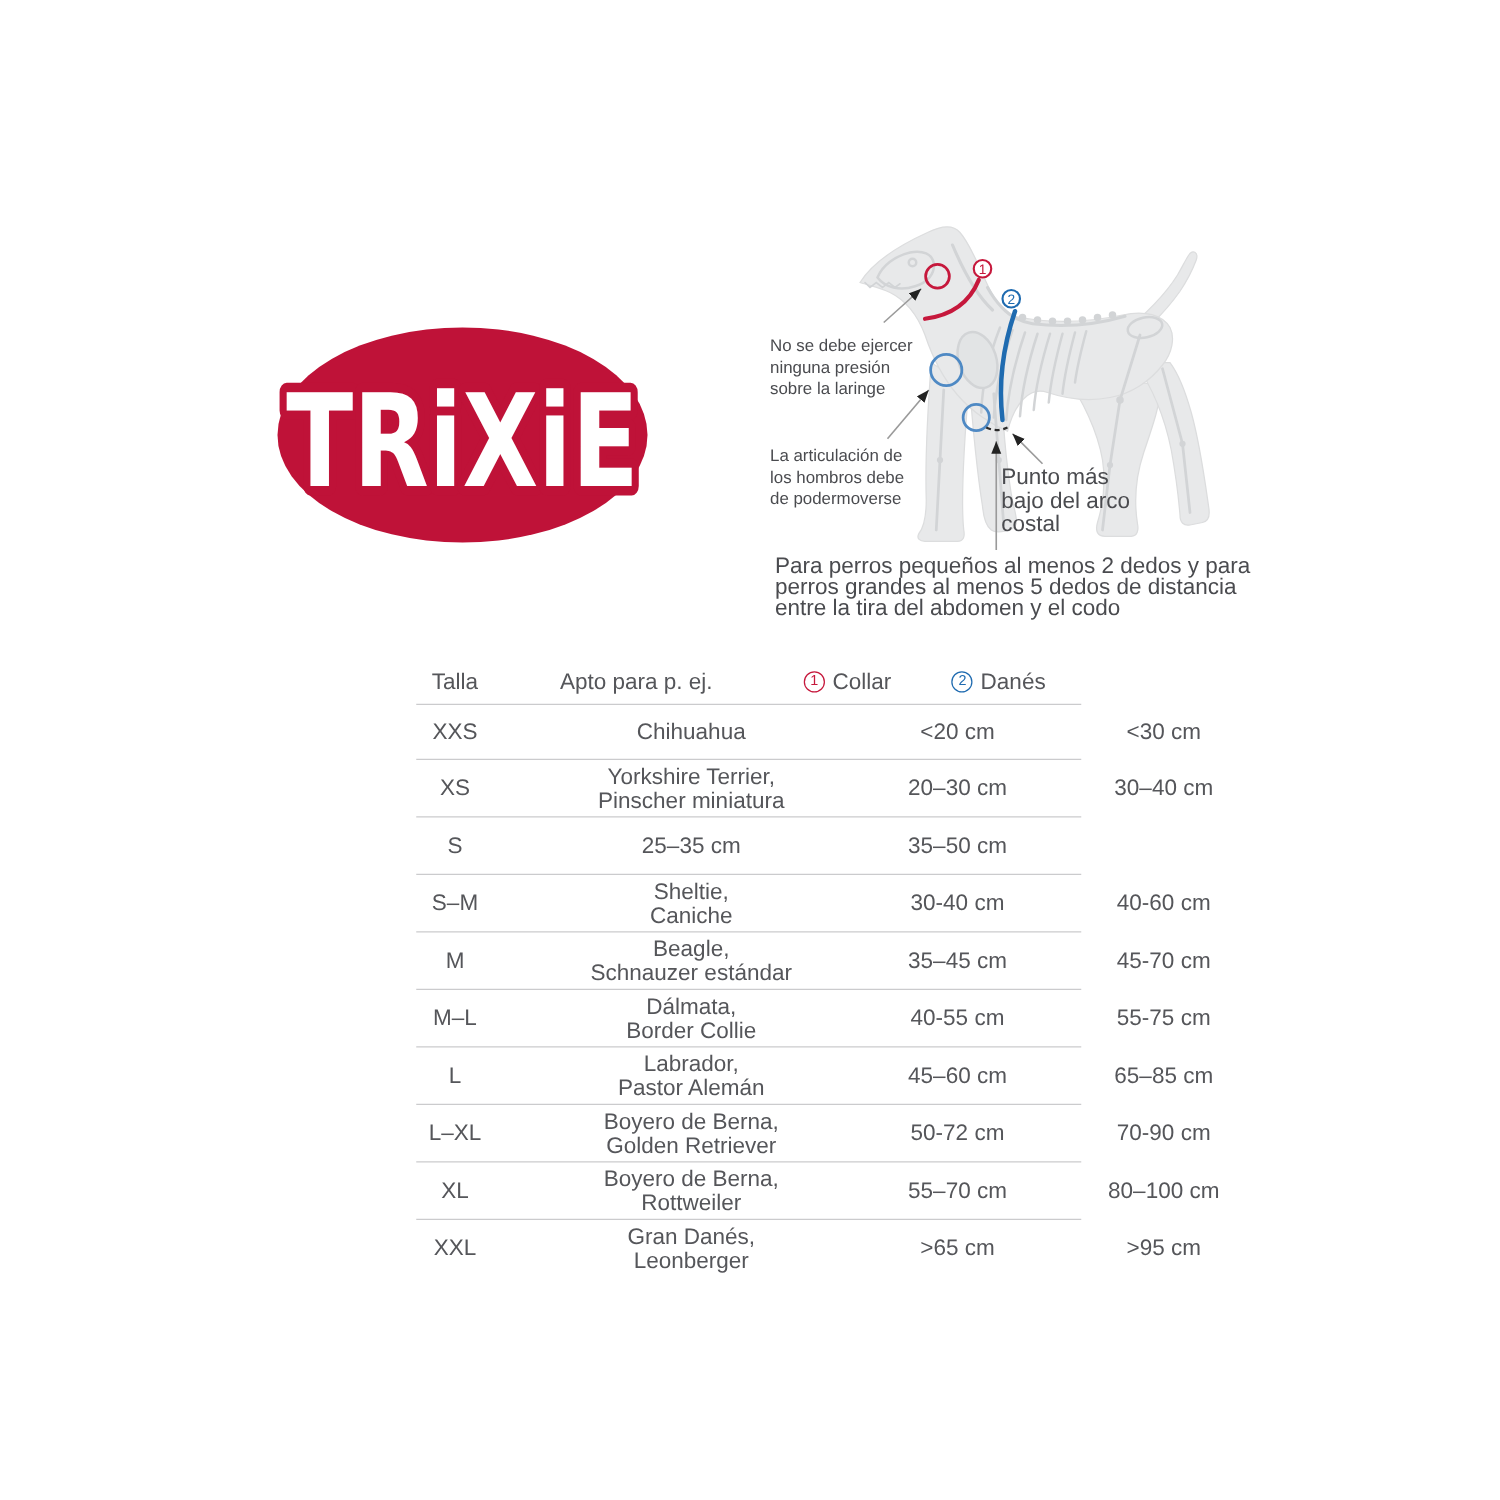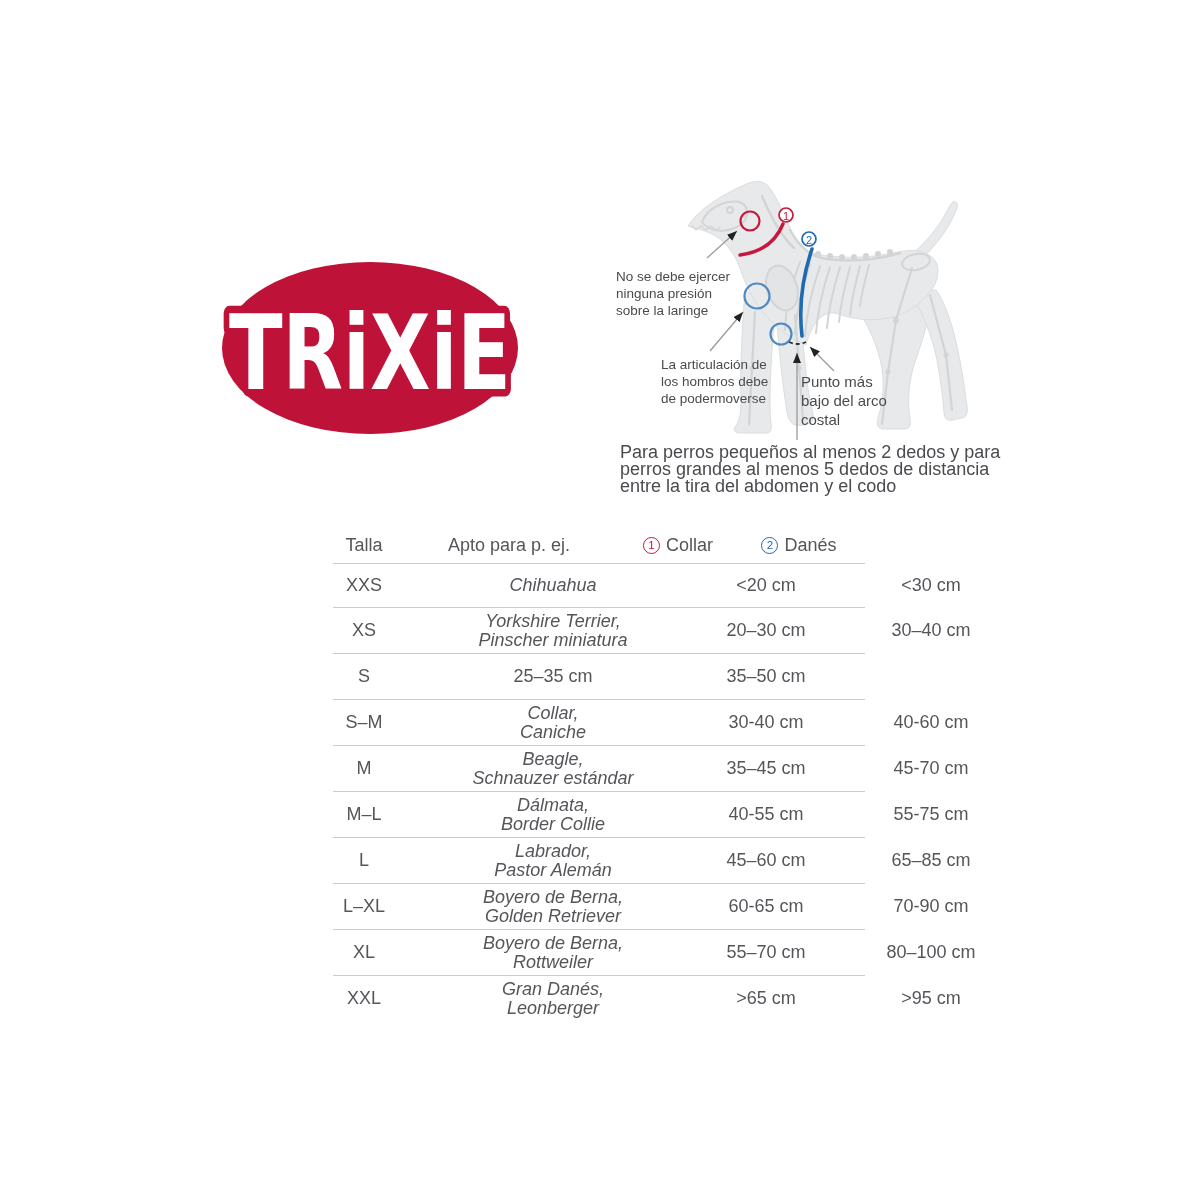--- a/index.html
+++ b/index.html
@@ -8,37 +8,37 @@
     font-family:"Liberation Sans", sans-serif;
   }
   svg{position:absolute;overflow:visible;}
   .logo{left:200px;top:250px;width:340px;height:200px;}
   .diagram{left:600px;top:150px;width:430px;height:360px;}
 
   .note{
     position:absolute;color:var(--text_gray,#4a4b4f);white-space:pre-line;
   }
   .note-larynx{left:616px;top:268px;font-size:13.5px;line-height:17px;}
-  .note-shoulder{left:616px;top:356px;font-size:13.5px;line-height:17px;margin-left:45px;}
-  .note-rib{left:801px;top:372px;font-size:15px;line-height:19px;}
+  .note-shoulder{left:616px;top:356px;font-size:13.5px;line-height:17px;}
+  .note-rib{left:801px;top:372px;font-size:18px;line-height:19px;}
   .note-belly{left:620px;top:444px;font-size:18px;line-height:17px;}
 
   .sizetable{
     position:absolute;left:333px;top:527px;width:532px;
     color:var(--table_text,#55565a);font-size:18px;
   }
   .trow,.thead{
     display:grid;grid-template-columns:62px 228px 110px 132px;
     align-items:center;text-align:center;
   }
   .thead{height:36px;}
   .trow{height:45px;border-top:1px solid var(--rule_gray,#cbcbcd);gap:44px;}
   .trow.h1{height:43px;}
   .cell{width:100%;}
-  .breeds{white-space:pre-line;line-height:19px;font-style:italic;}
+  .breeds{white-space:pre-line;line-height:19px;}
   .hcell{display:flex;align-items:center;justify-content:center;gap:6px;}
   .badge{
     display:inline-flex;align-items:center;justify-content:center;
     width:17px;height:17px;border-radius:50%;box-sizing:border-box;
     font-size:11.5px;background:#fff;
   }
   .badge.red{border:1.6px solid var(--mark_red,#c6183c);color:var(--mark_red,#c6183c);}
   .badge.blue{border:1.6px solid var(--mark_blue,#1f6bb0);color:var(--mark_blue,#1f6bb0);}
 </style>
 </head>
@@ -165,21 +165,21 @@
       <div class="cell">20–30 cm</div>
       <div class="cell">30–40 cm</div>
     </div>
     <div class="trow">
       <div class="cell">S</div>
       <div class="cell">25–35 cm</div>
       <div class="cell">35–50 cm</div>
     </div>
     <div class="trow">
       <div class="cell">S–M</div>
-      <div class="cell breeds">Collar,
+      <div class="cell breeds">Sheltie,
 Caniche</div>
       <div class="cell">30-40 cm</div>
       <div class="cell">40-60 cm</div>
     </div>
     <div class="trow">
       <div class="cell">M</div>
       <div class="cell breeds">Beagle,
 Schnauzer estándar</div>
       <div class="cell">35–45 cm</div>
       <div class="cell">45-70 cm</div>
@@ -195,21 +195,21 @@
       <div class="cell">L</div>
       <div class="cell breeds">Labrador,
 Pastor Alemán</div>
       <div class="cell">45–60 cm</div>
       <div class="cell">65–85 cm</div>
     </div>
     <div class="trow">
       <div class="cell">L–XL</div>
       <div class="cell breeds">Boyero de Berna,
 Golden Retriever</div>
-      <div class="cell">60-65 cm</div>
+      <div class="cell">50-72 cm</div>
       <div class="cell">70-90 cm</div>
     </div>
     <div class="trow">
       <div class="cell">XL</div>
       <div class="cell breeds">Boyero de Berna,
 Rottweiler</div>
       <div class="cell">55–70 cm</div>
       <div class="cell">80–100 cm</div>
     </div>
     <div class="trow">

